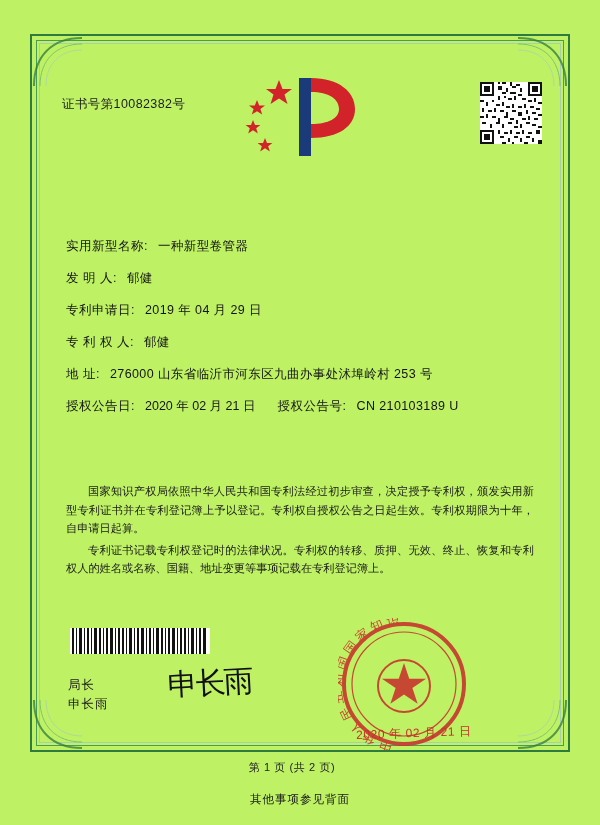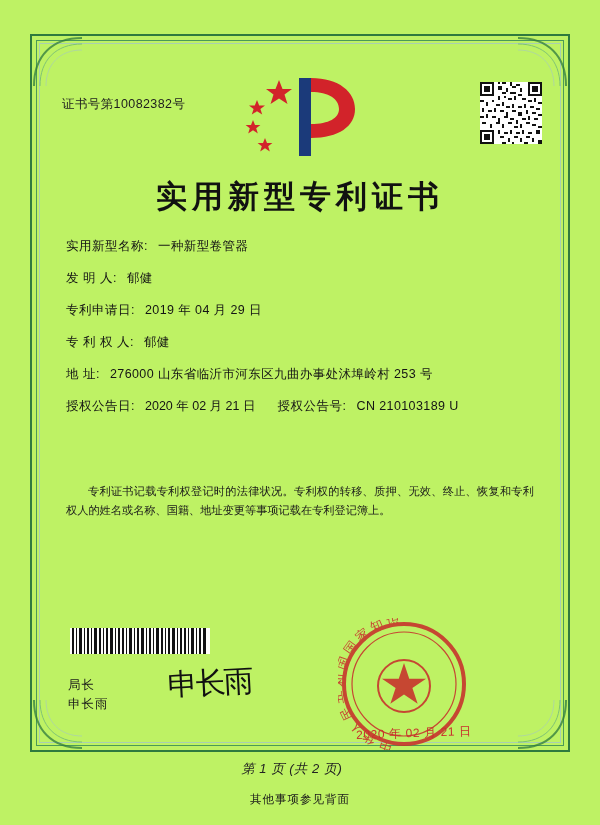--- a/index.html
+++ b/index.html
@@ -193,24 +193,23 @@
     letter-spacing: .6px;
     transform: rotate(-2deg);
   }
 
   
   .page-no {
     position: absolute;
     left: 0; right: 16px;
     top: 760px;
     text-align: center;
-    font-size: 13px;
+    font-size: 11px;
     color: #222;
     letter-spacing: .6px;
-    font-style: italic;
   }
   .footnote {
     position: absolute;
     left: 0; right: 0;
     top: 792px;
     text-align: center;
     font-size: 11.5px;
     color: #1a1a1a;
     letter-spacing: 1px;
   }
@@ -355,21 +354,20 @@
           <rect x="23" y="27" width="2" height="1"></rect>
         <rect x="26" y="28" width="1" height="2"></rect>
           <rect x="29" y="29" width="2" height="2"></rect>
           <rect x="11" y="30" width="2" height="1"></rect>
         <rect x="16" y="30" width="1" height="1"></rect>
           <rect x="22" y="30" width="2" height="1"></rect>
       </g>
     </svg>
   </div>
 
-  <div class="title">实用新型专利证书</div>
 
   <div class="fields">
     <div class="row">
       <span class="lbl">实用新型名称:</span>
       <span class="val" style="margin-left:10px;">一种新型卷管器</span>
     </div>
     <div class="row">
       <span class="lbl">发 明 人:</span>
       <span class="val" style="margin-left:10px;">郁健</span>
     </div>
@@ -387,20 +385,21 @@
     </div>
     <div class="row tight">
       <span class="lbl">授权公告日:</span>
       <span style="margin-left:10px;">2020 年 02 月 21 日</span>
       <span class="val2-lbl">授权公告号:</span>
       <span class="val2">CN 210103189 U</span>
     </div>
   </div>
 
   <div class="paras">
+    <p>国家知识产权局依照中华人民共和国专利法经过初步审查，决定授予专利权，颁发实用新型专利证书并在专利登记簿上予以登记。专利权自授权公告之日起生效。专利权期限为十年，自申请日起算。</p>
     <p>专利证书记载专利权登记时的法律状况。专利权的转移、质押、无效、终止、恢复和专利权人的姓名或名称、国籍、地址变更等事项记载在专利登记簿上。</p>
   </div>
 
   <div class="barcode">
     <svg width="140" height="26" viewBox="0 0 140 26" shape-rendering="crispEdges">
       <rect width="140" height="26" fill="#fdfdfa"></rect>
       <g fill="#111">
         <rect x="2" y="0" width="2" height="26"></rect>
           <rect x="6" y="0" width="1" height="26"></rect>
         <rect x="9" y="0" width="3" height="26"></rect>

